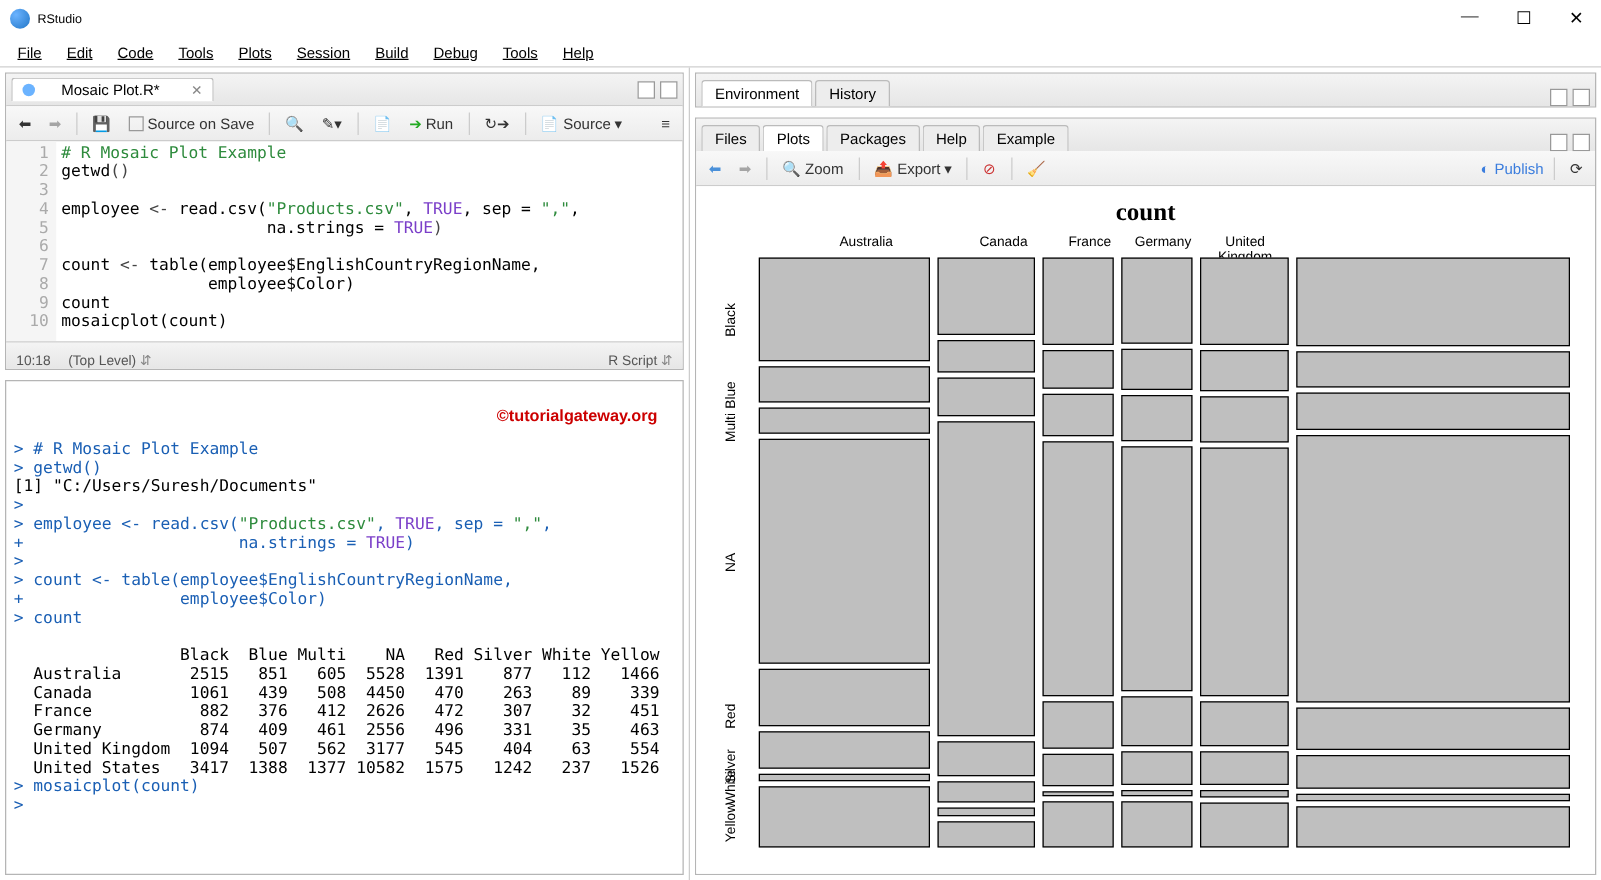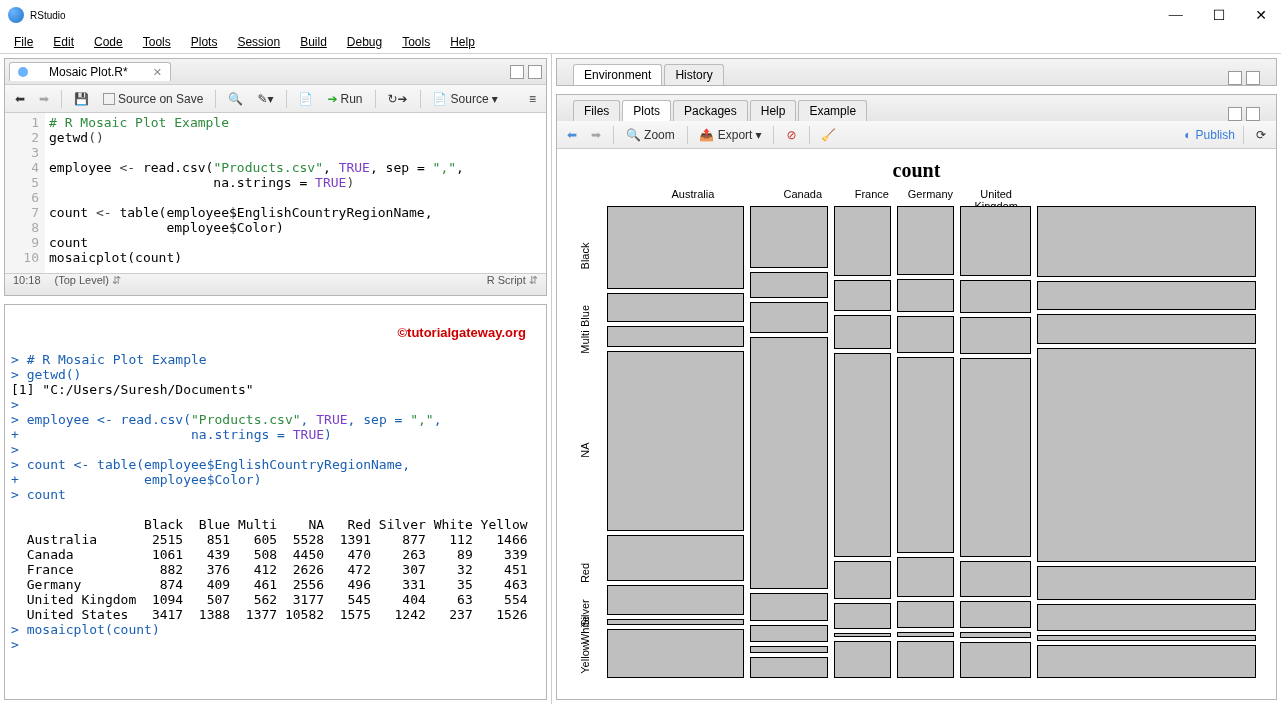--- a/index.html
+++ b/index.html
@@ -21,40 +21,40 @@
   .close-x { color: #888; font-size: 11px; margin-left: 4px; cursor: pointer; }
   .spacer { flex: 1; }
   .mmicon { width: 14px; height: 14px; border: 1px solid #999; margin-left: 4px; cursor: pointer; background: #fff; }
   .toolbar { height: 28px; background: linear-gradient(#f8f8f8,#ececec); display: flex; align-items: center; padding: 0 6px; gap: 6px; border-bottom: 1px solid #ccc; }
   .tbtn { display: flex; align-items: center; gap: 3px; padding: 2px 4px; cursor: pointer; font-size: 12px; color: #333; }
   .sep { width: 1px; height: 18px; background: #ccc; margin: 0 2px; }
   .code-area { flex: 1; display: flex; font-family: "Lucida Console", Monaco, monospace; font-size: 13px; overflow: hidden; }
   .gutter { width: 40px; background: #f5f5f5; color: #aaa; text-align: right; padding: 2px 6px 2px 2px; }
   .gutter div { height: 15px; line-height: 15px; }
   .codecontent { flex: 1; padding: 2px 4px; white-space: pre; line-height: 15px; }
-  .statusline { height: 22px; background: linear-gradient(#f4f4f4,#e6e6e6); display: flex; align-items: flex-start; padding: 0 8px; border-top: 1px solid #ccc; font-size: 11px; color: #555; }
+  .statusline { height: 22px; background: linear-gradient(#f4f4f4,#e6e6e6); display: flex; align-items: flex-end; padding: 0 8px; border-top: 1px solid #ccc; font-size: 11px; color: #555; }
   .console-content { flex: 1; font-family: "Lucida Console", Monaco, monospace; font-size: 13px; padding: 2px 6px; white-space: pre; line-height: 15px; overflow: auto; position: relative; }
   .c-comment { color: #2e8b3d; }
   .c-str { color: #2e8b3d; }
   .c-op { color: #444; }
   .c-ident { color: #000; }
   .c-const { color: #7b3fc9; }
   .prompt { color: #1a5fb4; }
   .watermark { position: absolute; right: 20px; top: 20px; color: #c00; font-weight: bold; font-size: 13px; font-family: sans-serif; }
   .plots-area { flex: 1; position: relative; background: #fff; overflow: hidden; }
   .plot-title { text-align: center; font-family: serif; font-size: 20px; font-weight: bold; padding-top: 10px; padding-bottom: 6px; }
   .mosaic-wrap { position: relative; margin: 0 20px 8px 50px; height: calc(100% - 60px); }
   .xlabels { display: flex; position: absolute; top: 0; left: 16px; right: 0; height: 18px; font-family: sans-serif; font-size: 11px; }
   .xlabels div { text-align: center; }
   .ylabels { position: absolute; left: -40px; top: 18px; bottom: 0; width: 36px; font-family: sans-serif; font-size: 11px; }
   .ylabels div { position: absolute; transform: rotate(-90deg); transform-origin: center; white-space: nowrap; text-align: center; }
   .mosaic-grid { position: absolute; top: 18px; left: 0; right: 0; bottom: 0; display: flex; gap: 6px; }
   .mcol { display: flex; flex-direction: column; gap: 4px; }
   .mcell { background: #bfbfbf; border: 1px solid #000; }
-  .subtabbar { height: 26px; background: linear-gradient(#f4f4f4,#e6e6e6); display: flex; align-items: flex-end; padding: 0 16px; }
+  .subtabbar { height: 26px; background: linear-gradient(#f4f4f4,#e6e6e6); display: flex; align-items: flex-end; padding: 0 4px; }
   .subtab { padding: 3px 10px; font-size: 12px; border: 1px solid #bbb; border-bottom: none; background: #ededed; border-radius: 3px 3px 0 0; margin-right: 2px; cursor: pointer; }
   .subtab.active { background: #fff; font-weight: normal; }
   .publish { color: #3b7ddd; font-size: 12px; display: flex; align-items: center; gap: 4px; }
 </style>
 </head>
 <body>
 
 <div class="titlebar">
   <span class="logo"></span>
   <span class="title">RStudio</span>

